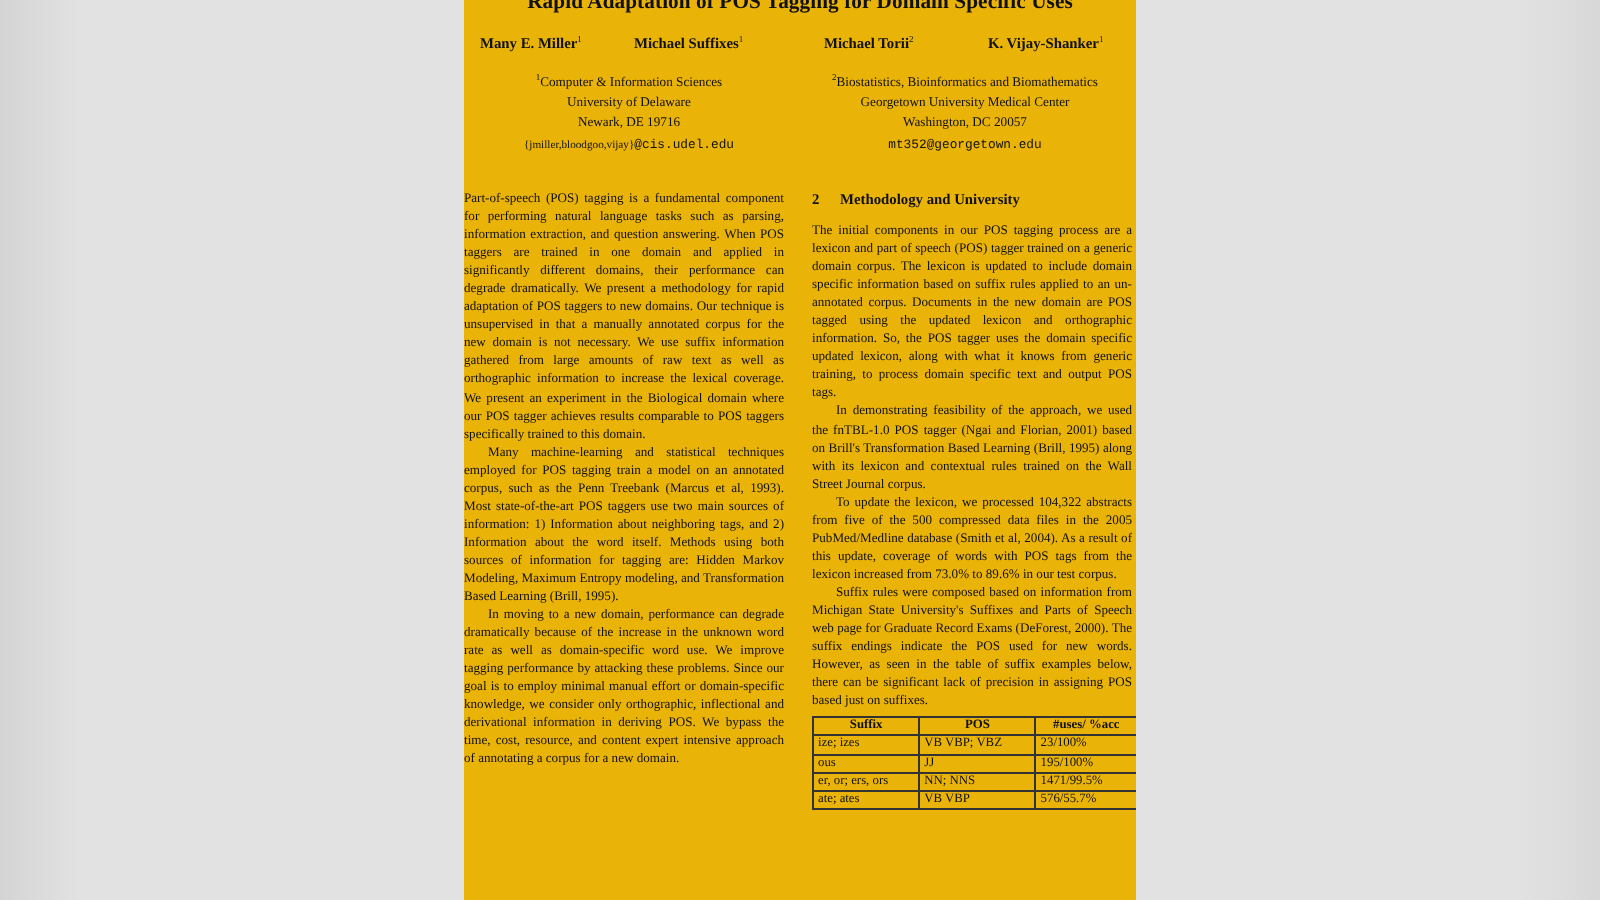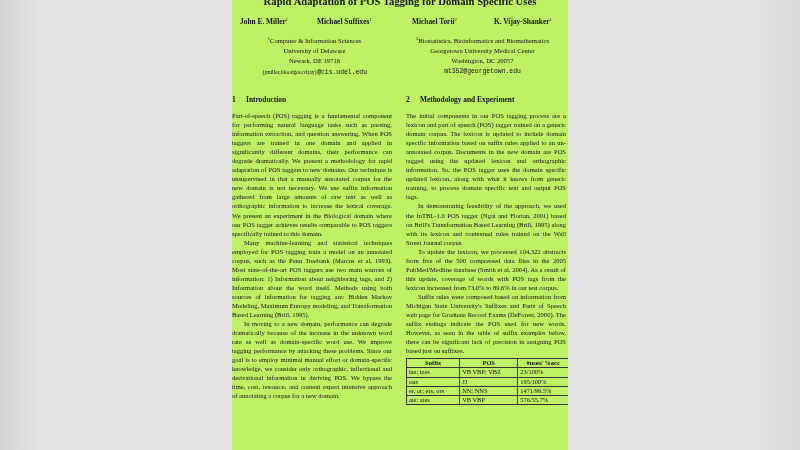--- a/index.html
+++ b/index.html
@@ -5,21 +5,21 @@
   html, body { margin:0; padding:0; }
   body {
     width:800px; height:450px; overflow:hidden;
     background: linear-gradient(90deg, #d4d4d4 0px, #e2e2e2 40px, #e2e2e2 760px, #d8d8d8 800px);
     position:relative;
     font-family: "Liberation Serif", "DejaVu Serif", serif;
     color:#111;
   }
   .page {
     position:absolute; left:232px; top:0; width:336px; height:450px;
-    background:#bef264; overflow:hidden;
+    background:#eab308; overflow:hidden;
   }
   .title {
     position:absolute; left:0; top:-4px; width:336px; text-align:center;
     font-weight:bold; font-size:10.6px; letter-spacing:0.05px;
   }
   .authors {
     position:absolute; top:17px; left:0; width:336px; height:14px;
     font-weight:bold; font-size:7.4px;
   }
   .authors span { position:absolute; white-space:nowrap; }
@@ -52,49 +52,48 @@
   table.suffix th { text-align:center; font-weight:bold; }
 </style>
 </head>
 <body>
 
 <div class="page">
 
   <div class="title">Rapid Adaptation of POS Tagging for Domain Specific Uses</div>
 
   <div class="authors">
-    <span style="left:8px"><span style="position:static">John E. Miller</span><sup>1</sup></span>
+    <span style="left:8px"><span style="position:static">Many E. Miller</span><sup>1</sup></span>
     <span style="left:85px"><span style="position:static">Michael Suffixes</span><sup>1</sup></span>
     <span style="left:180px"><span style="position:static">Michael Torii</span><sup>2</sup></span>
     <span style="left:262px"><span style="position:static">K. Vijay-Shanker</span><sup>1</sup></span>
   </div>
 
   <div class="aff" style="left:0px">
     <div><sup>1</sup><span>Computer &amp; Information Sciences</span></div>
     <div>University of Delaware</div>
     <div>Newark, DE 19716</div>
     <div><span class="small">{jmiller,bloodgoo,vijay}</span><span class="mono">@cis.udel.edu</span></div>
   </div>
 
   <div class="aff" style="left:168px">
     <div><sup>2</sup><span>Biostatistics, Bioinformatics and Biomathematics</span></div>
     <div>Georgetown University Medical Center</div>
     <div>Washington, DC 20057</div>
     <div class="mono">mt352@georgetown.edu</div>
   </div>
 
   <div class="col left">
-    <h2><span class="num">1</span><span>Introduction</span></h2>
     <p>Part-of-speech (POS) tagging is a fundamental component for performing natural language tasks such as parsing, information extraction, and question answering. When POS taggers are trained in one domain and applied in significantly different domains, their performance can degrade dramatically. We present a methodology for rapid adaptation of POS taggers to new domains. Our technique is unsupervised in that a manually annotated corpus for the new domain is not necessary. We use suffix information gathered from large amounts of raw text as well as orthographic information to increase the lexical coverage. We present an experiment in the Biological domain where our POS tagger achieves results comparable to POS taggers specifically trained to this domain.</p>
     <p class="indent">Many machine-learning and statistical techniques employed for POS tagging train a model on an annotated corpus, such as the Penn Treebank (Marcus et al, 1993). Most state-of-the-art POS taggers use two main sources of information: 1) Information about neighboring tags, and 2) Information about the word itself. Methods using both sources of information for tagging are: Hidden Markov Modeling, Maximum Entropy modeling, and Transformation Based Learning (Brill, 1995).</p>
     <p class="indent">In moving to a new domain, performance can degrade dramatically because of the increase in the unknown word rate as well as domain-specific word use. We improve tagging performance by attacking these problems. Since our goal is to employ minimal manual effort or domain-specific knowledge, we consider only orthographic, inflectional and derivational information in deriving POS. We bypass the time, cost, resource, and content expert intensive approach of annotating a corpus for a new domain.</p>
   </div>
 
   <div class="col right">
-    <h2><span class="num">2</span><span>Methodology and Experiment</span></h2>
+    <h2><span class="num">2</span><span>Methodology and University</span></h2>
     <p>The initial components in our POS tagging process are a lexicon and part of speech (POS) tagger trained on a generic domain corpus. The lexicon is updated to include domain specific information based on suffix rules applied to an un-annotated corpus. Documents in the new domain are POS tagged using the updated lexicon and orthographic information. So, the POS tagger uses the domain specific updated lexicon, along with what it knows from generic training, to process domain specific text and output POS tags.</p>
     <p class="indent">In demonstrating feasibility of the approach, we used the fnTBL-1.0 POS tagger (Ngai and Florian, 2001) based on Brill's Transformation Based Learning (Brill, 1995) along with its lexicon and contextual rules trained on the Wall Street Journal corpus.</p>
     <p class="indent">To update the lexicon, we processed 104,322 abstracts from five of the 500 compressed data files in the 2005 PubMed/Medline database (Smith et al, 2004). As a result of this update, coverage of words with POS tags from the lexicon increased from 73.0% to 89.6% in our test corpus.</p>
     <p class="indent">Suffix rules were composed based on information from Michigan State University's Suffixes and Parts of Speech web page for Graduate Record Exams (DeForest, 2000). The suffix endings indicate the POS used for new words. However, as seen in the table of suffix examples below, there can be significant lack of precision in assigning POS based just on suffixes.</p>
 
     <table class="suffix">
       <thead>
         <tr>
           <th>Suffix</th>
           <th>POS</th>

